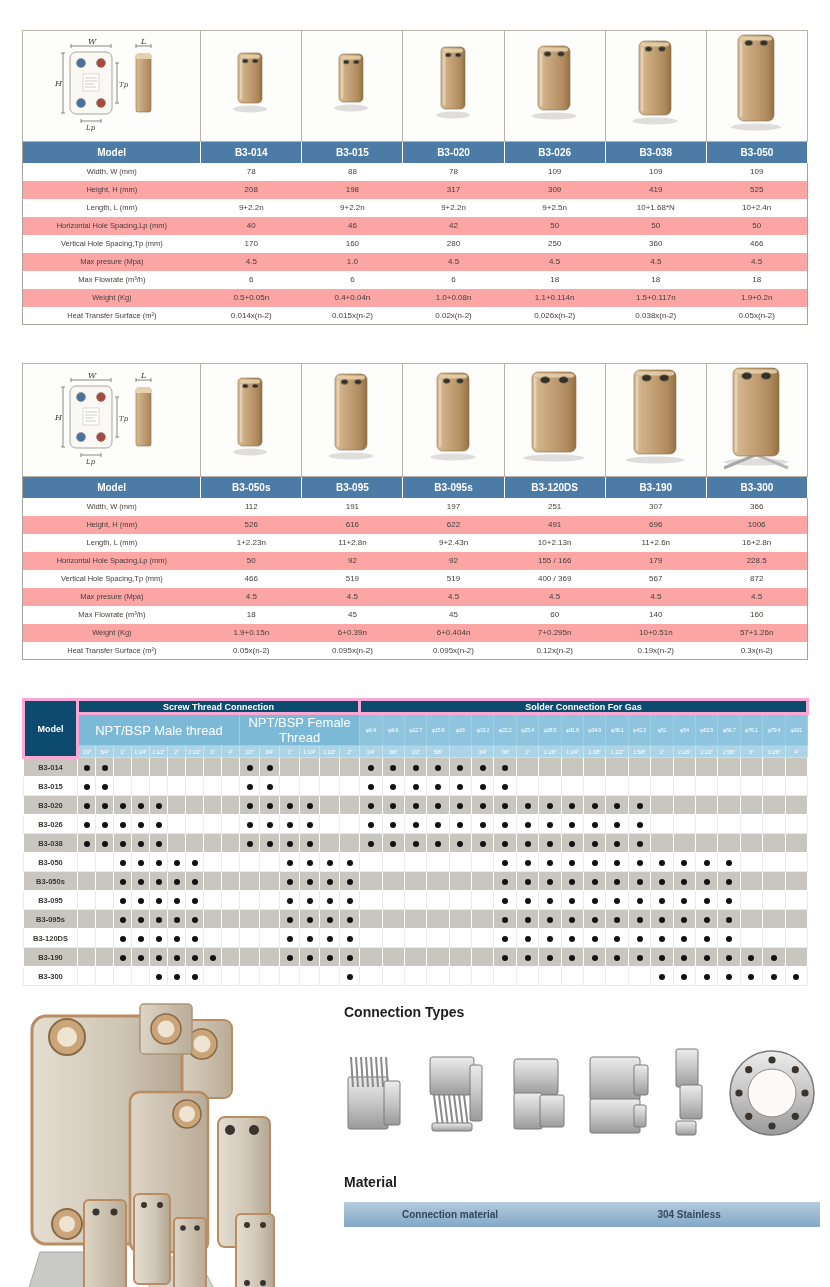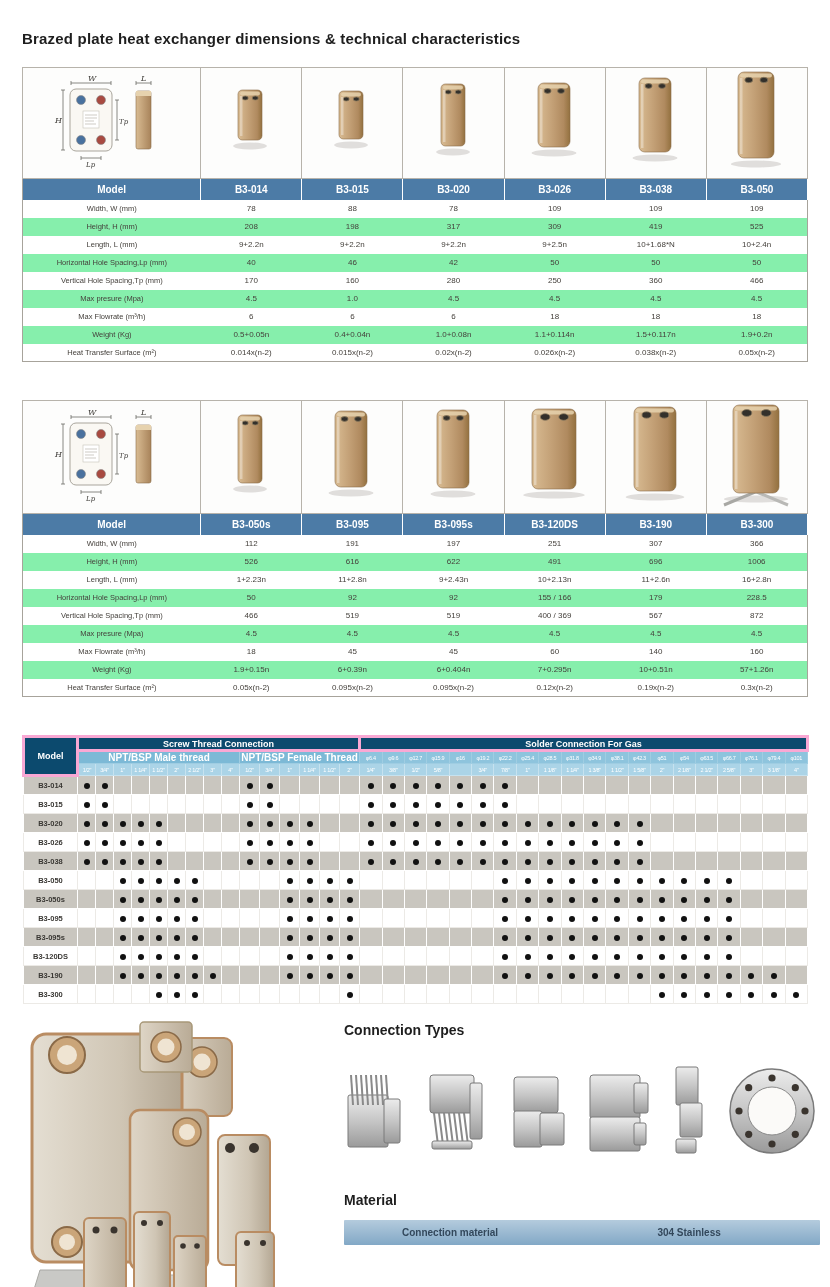--- a/index.html
+++ b/index.html
@@ -10,29 +10,29 @@
   h1.title { font-size:15px; font-weight:bold; color:#1e1e1e; letter-spacing:.2px; margin-bottom:20px; }
   h2.sec-title { font-size:14px; font-weight:bold; color:#1e1e1e; margin:0 0 10px 0; }
 
   
   table.spec { width:786px; border-collapse:collapse; table-layout:fixed; margin-bottom:38px; border:1px solid #a7a39b; }
   table.spec td { text-align:center; vertical-align:middle; overflow:hidden; }
   table.spec tr.img-row td { height:100px; background:#fdfdfc; border:1px solid #b7b3ab; }
   table.spec tr.hdr td { height:21px; background:#4c7ba6; color:#fff; font-weight:bold; font-size:10px; border-right:1px solid rgba(255,255,255,.35); }
   table.spec tr.data td { height:18px; font-size:8px; color:#45413c; }
   table.spec tr.data td.lbl { font-size:7.5px; color:#45413c; padding:0 16px; }
-  table.spec tr.beige td { background:#86efac; }
+  table.spec tr.beige td { background:#fca5a5; }
   table.spec tr.white td { background:#ffffff; }
 
   
   table.conn { width:786px; border-collapse:collapse; table-layout:fixed; border:1px solid #9b978f; }
   table.conn td { text-align:center; vertical-align:middle; padding:0; overflow:hidden; }
   table.conn tr.g1 td { background:#0c4a6e; color:#fff; font-weight:bold; font-size:9px; height:14px; border:3px solid #f9a8d4; }
   table.conn td.model-h { background:#4f7da8; color:#fff; font-weight:bold; font-size:10px; border:1px solid #6f99bc; }
-  table.conn tr.g2 td { background:#7cb9d6; color:#fff; font-weight:bold; font-size:10px; height:13px; border:1px solid #9fcde2; }
+  table.conn tr.g2 td { background:#7cb9d6; color:#fff; font-weight:normal; font-size:13px; height:13px; border:1px solid #9fcde2; }
   table.conn tr.g2 td.mm { background:#8ec4dd; font-weight:normal; font-size:5.5px; letter-spacing:-.3px; }
   table.conn tr.g3 td { background:#abd4e7; color:#fff; font-size:5.5px; height:12px; border:1px solid #c6e2ef; letter-spacing:-.3px; }
   table.conn tr.dr td { height:14px; }
   table.conn tr.dr.gray td { background:#c9c6bf; border:1px solid #ffffff; }
   table.conn tr.dr.white td { background:#ffffff; border:1px solid #eceae6; }
   table.conn td.mdl { font-size:7.5px; color:#3a3834; font-weight:bold; }
   span.dot { display:inline-block; width:6px; height:6px; border-radius:50%; background:#111; vertical-align:middle; }
 
   
   .bottom { display:flex; margin-top:16px; }
@@ -47,21 +47,20 @@
   .mat-row .m-lbl { width:45%; padding-left:58px; font-size:10px; font-weight:bold; }
   .mat-row .m-val { width:55%; text-align:center; font-size:10px; font-weight:bold; }
   .mat-1 { background:linear-gradient(#eef1f4,#c9d4de); color:#474744; }
   .mat-2 { background:linear-gradient(#b4cbdd,#82a8c6); color:#33485c; }
 </style>
 </head>
 <body>
 
 <div class="page">
 
-  <h1 class="title">Brazed plate heat exchanger dimensions &amp; technical characteristics</h1>
 
   <div id="spec1">
       <table class="spec">
         <colgroup>
           <col style="width:178px">
           <col style="width:101px">
           <col style="width:101px">
           <col style="width:101px">
           <col style="width:101px">
           <col style="width:101px">

